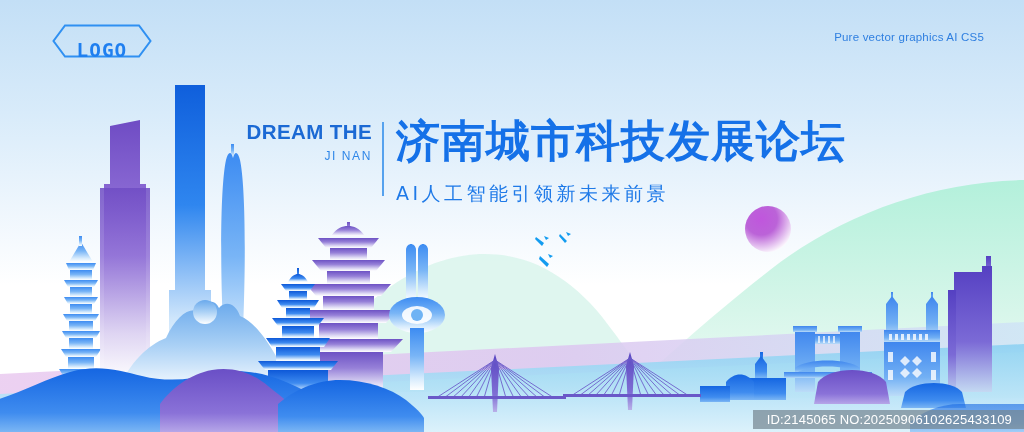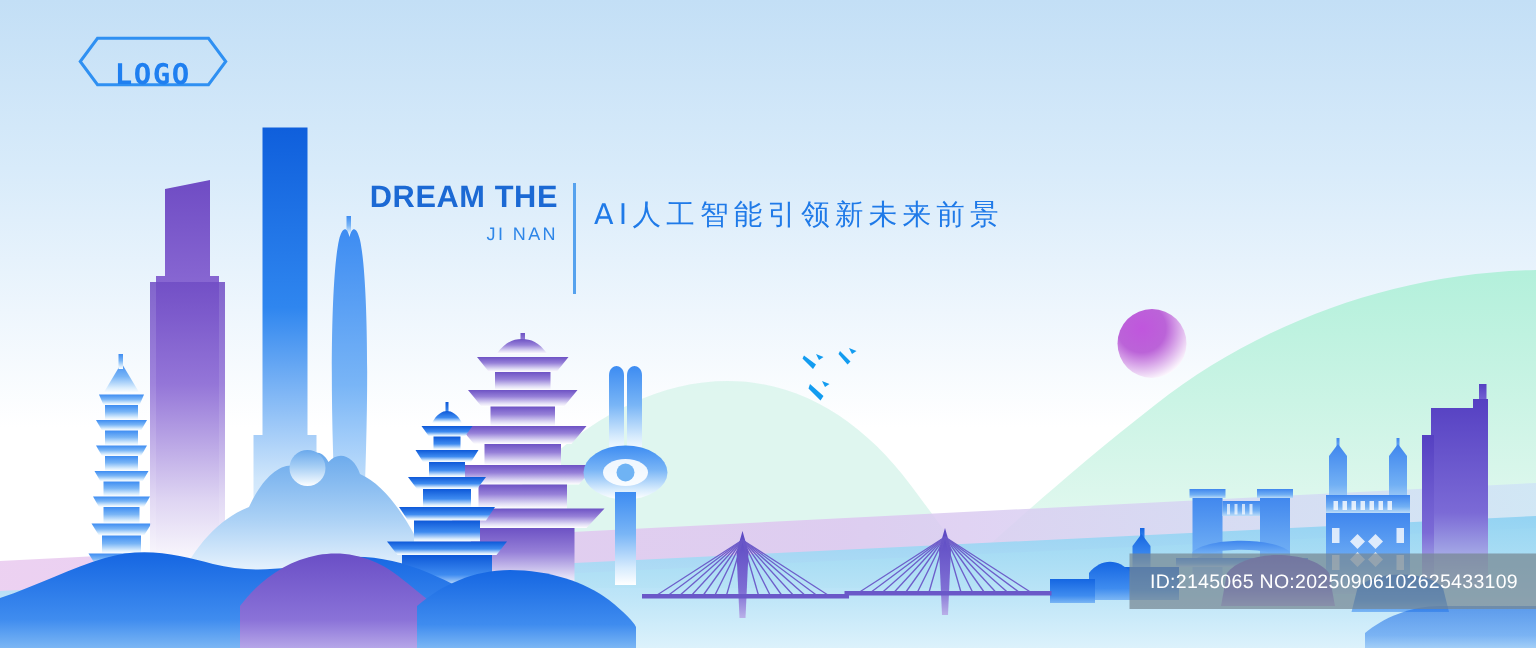--- a/index.html
+++ b/index.html
@@ -82,22 +82,22 @@
     font-family:"DejaVu Sans","Liberation Sans",sans-serif;
   }
   #watermark .wm-url {
     font-size:21px; font-weight:700; color:#ffffff;
     text-shadow:0 0 1px #9fb6c6, 1px 1px 0 #b9ccd8;
     letter-spacing:.5px; line-height:1;
   }
 
   
   #id-bar {
-    position:absolute; right:0; bottom:26px;
-    height:37px; padding:0 12px 0 14px;
+    position:absolute; right:0; bottom:3px;
+    height:19px; padding:0 12px 0 14px;
     display:flex; align-items:center;
     background:rgba(118,134,146,.72);
     color:#ffffff; font-size:13px; letter-spacing:.2px;
     white-space:nowrap;
   }
 </style>
 </head>
 <body>
 
 <div id="poster">
@@ -410,30 +410,32 @@
     </g>
   </svg>
 
   <div id="logo-badge">
     <svg class="hexline" viewBox="0 0 100 34" preserveAspectRatio="none">
       <path d="M13,1.5 L87,1.5 L98.5,17 L87,32.5 L13,32.5 L1.5,17 Z" fill="none" stroke="#2f90f2" stroke-width="2"></path>
     </svg>
     <span class="logo-text">LOGO</span>
   </div>
 
+  <div id="vector-note">Pure vector graphics AI CS5</div>
 
   <div id="title-block">
     <div id="eng-block">
       <div class="l">DREAM THE</div>
       <div class="l l3">JI NAN</div>
     </div>
 
     <div id="divider"></div>
 
     <div id="cn-block">
+      <div id="cn-title">济南城市科技发展论坛</div>
       <div id="cn-sub">AI人工智能引领新未来前景</div>
     </div>
   </div>
 
 
   <div id="id-bar">ID:2145065 NO:20250906102625433109</div>
 
 </div>
 
 </body></html>

